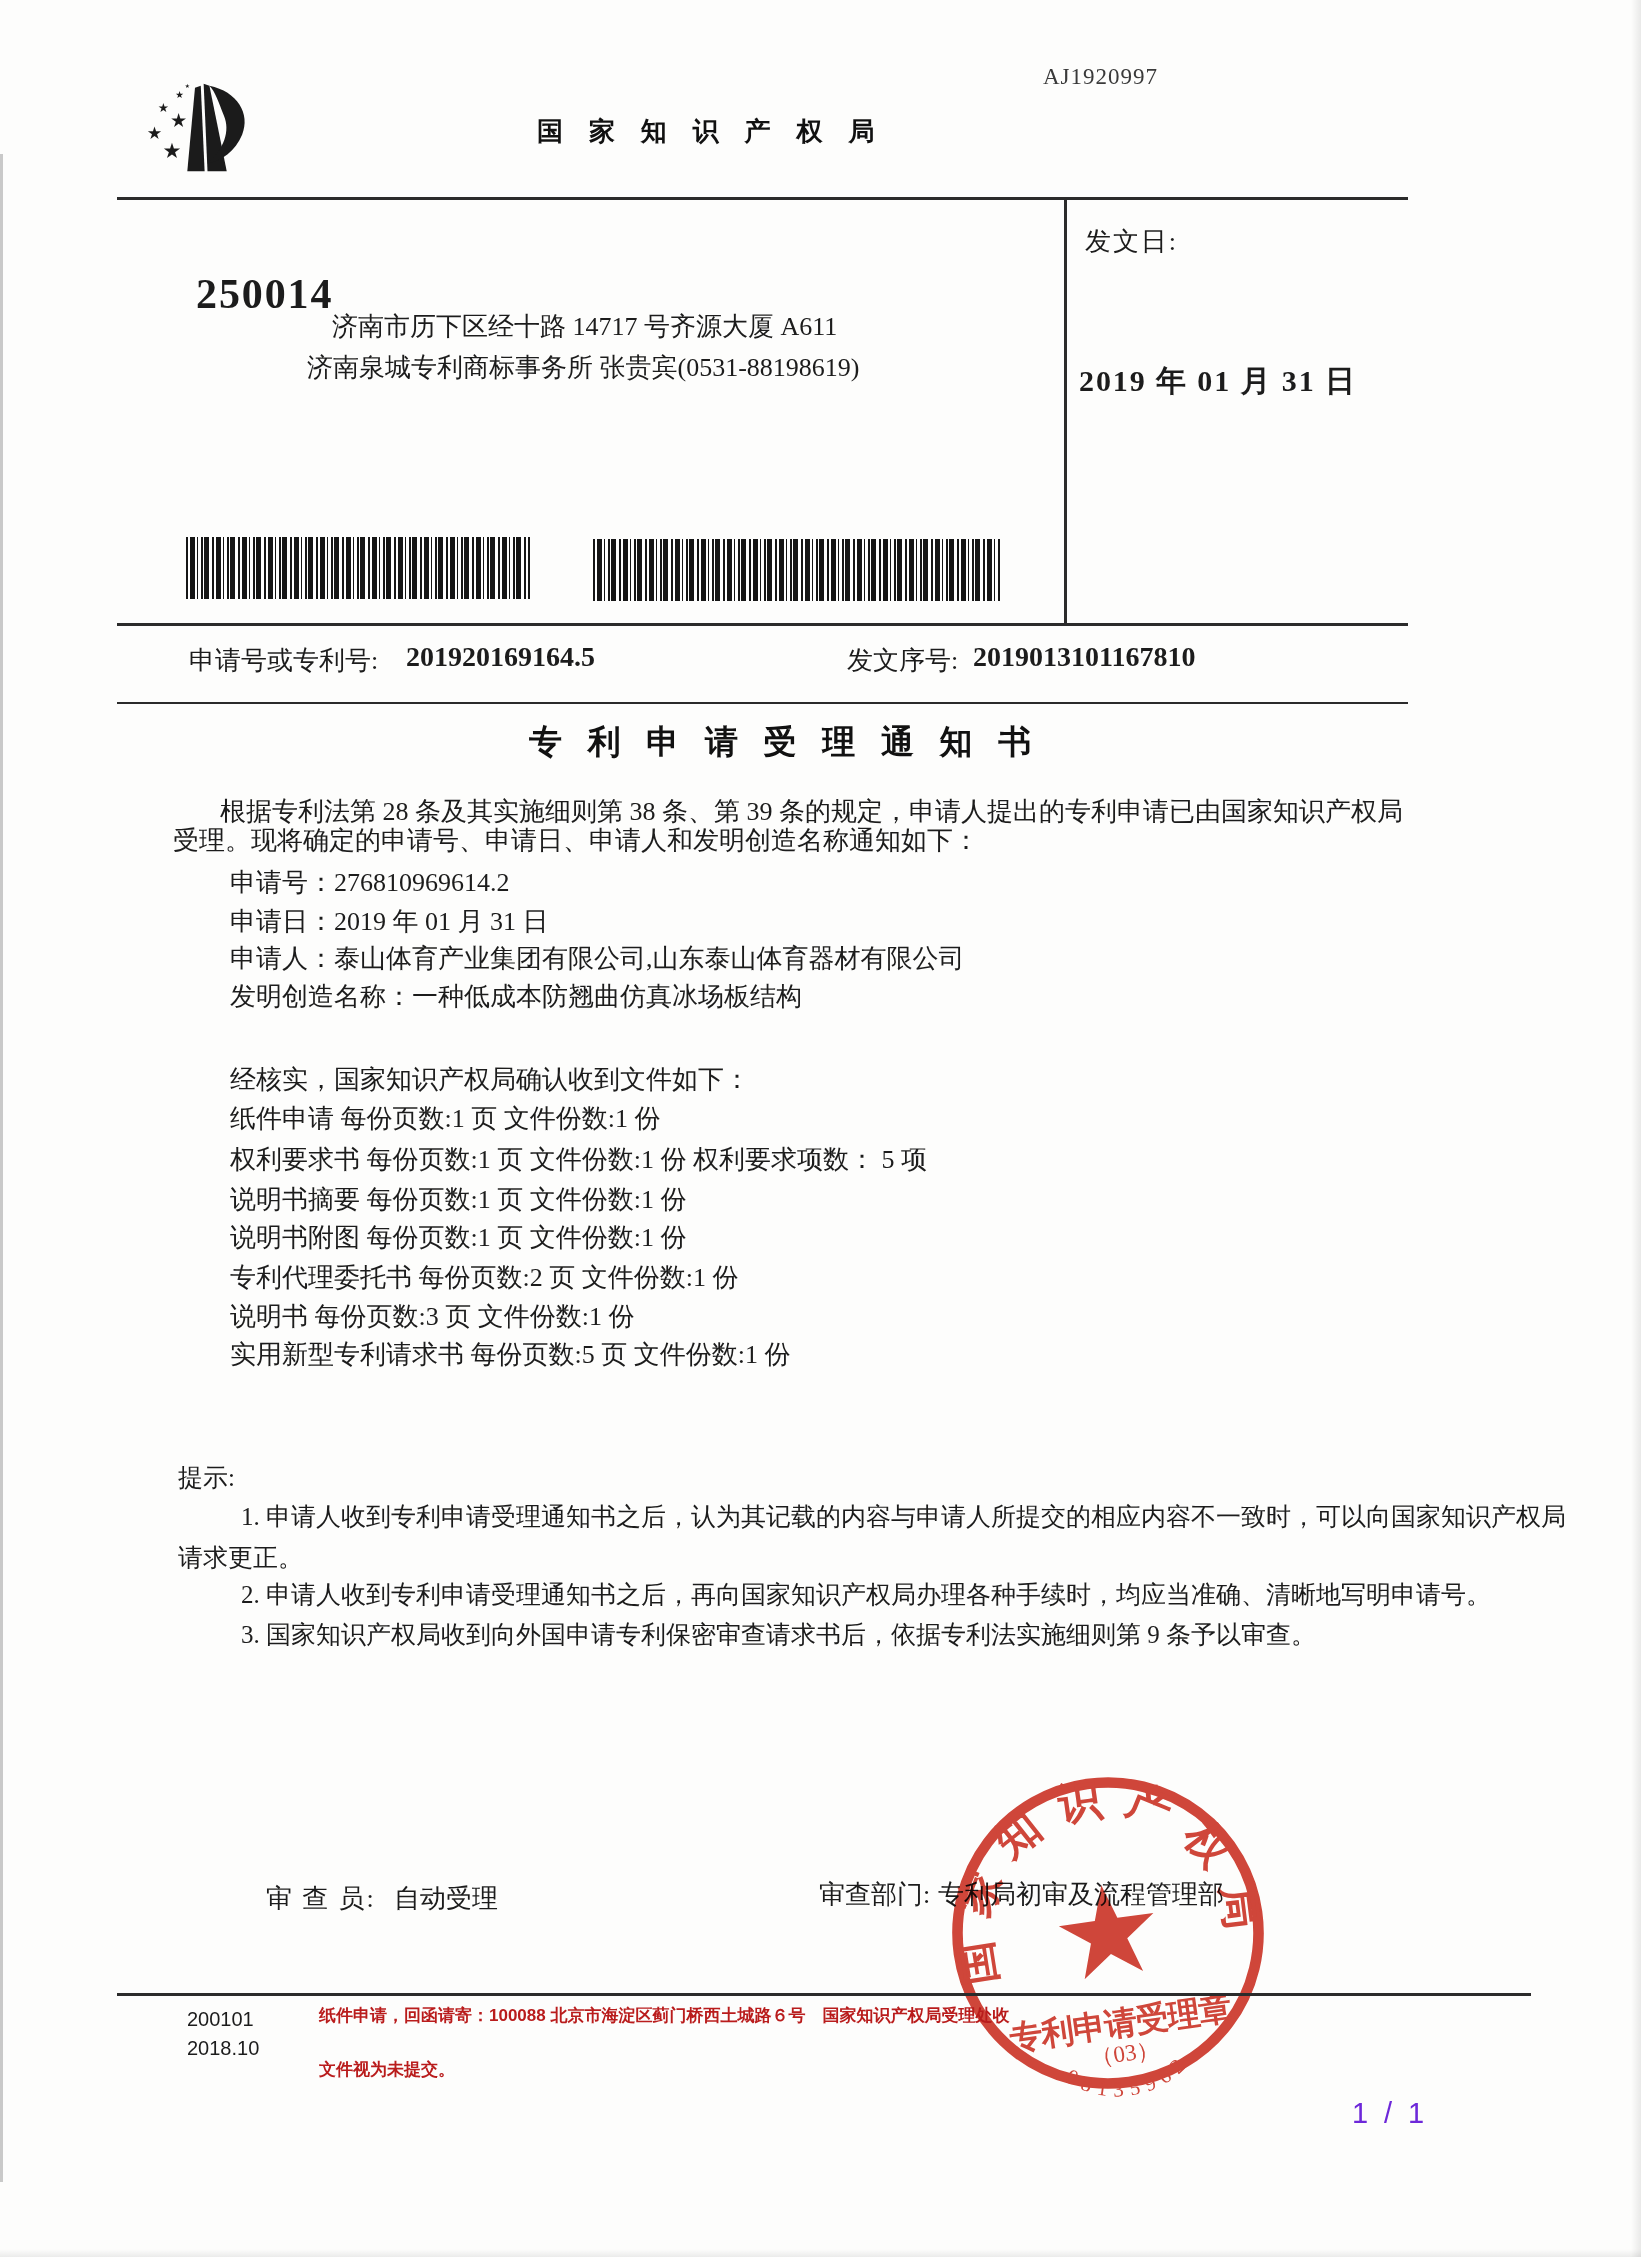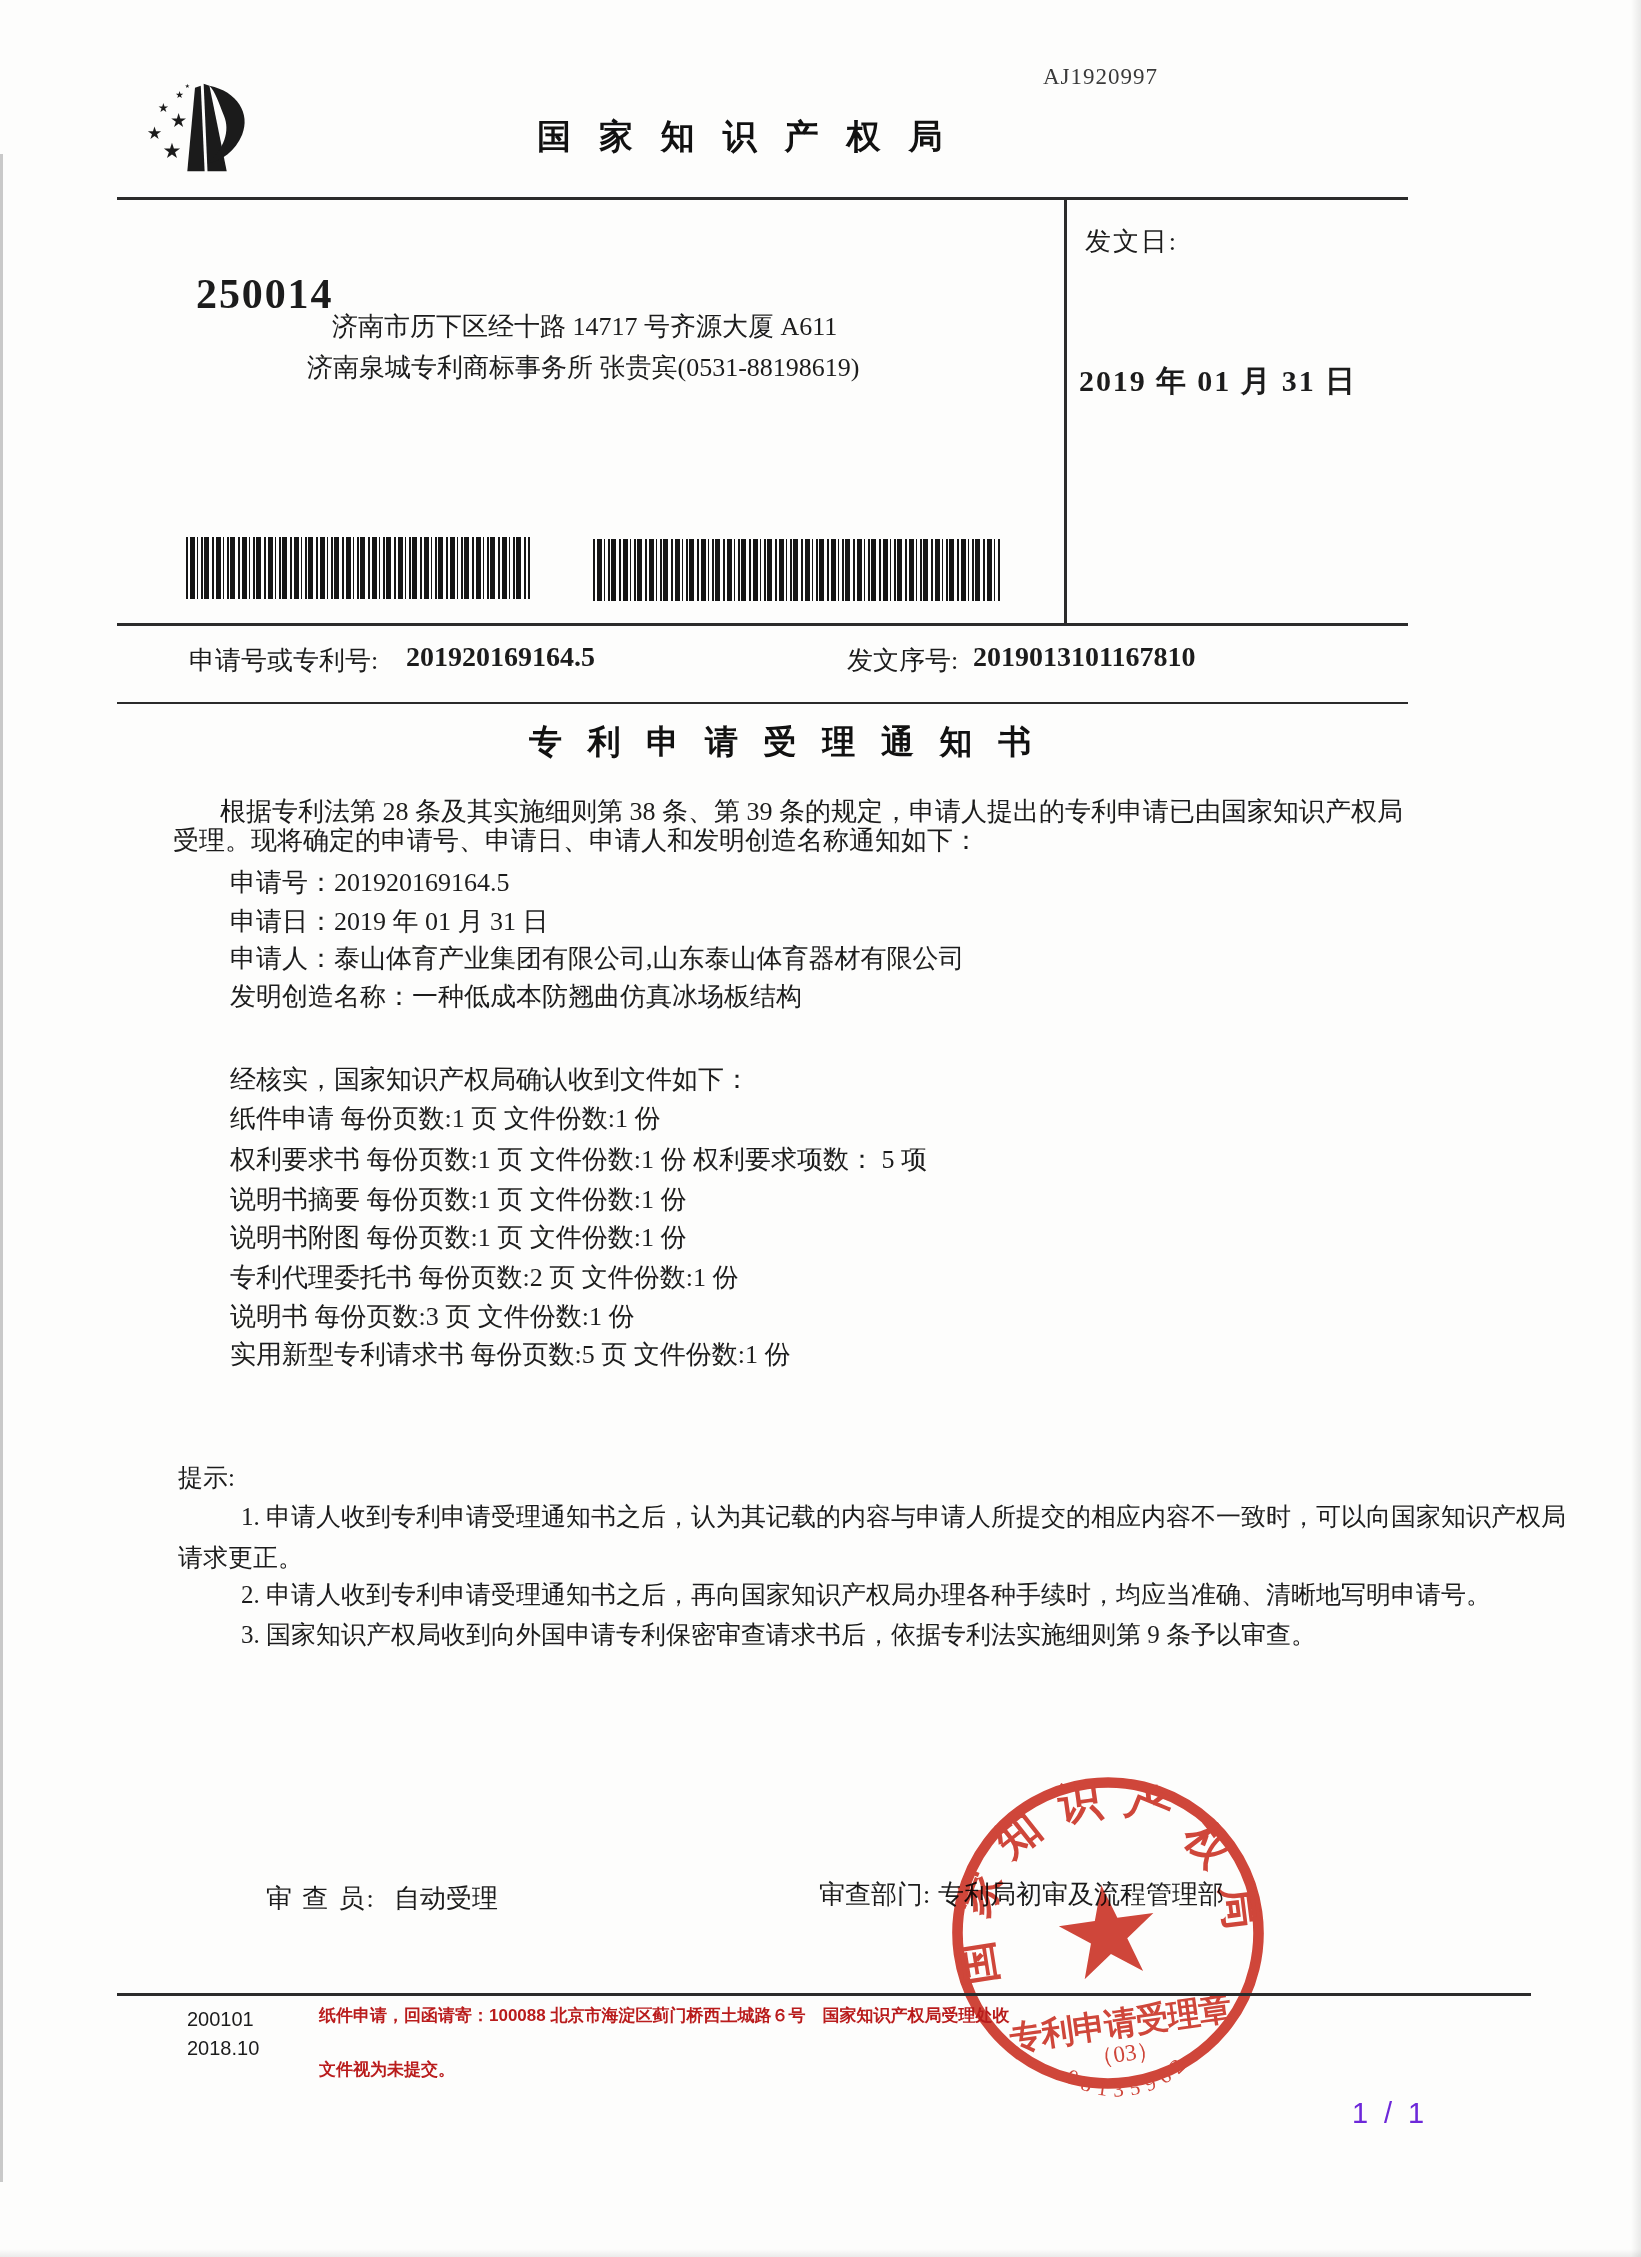--- a/index.html
+++ b/index.html
@@ -8,21 +8,21 @@
     position:relative; width:1641px; height:2257px; margin:0 auto;
     background:#fdfdfc; overflow:hidden; color:#1c1c1c;
     font-family:"Liberation Serif","DejaVu Serif",serif;
   }
   .abs { position:absolute; white-space:nowrap; }
   .serif { font-family:"Liberation Serif","DejaVu Serif",serif; }
   .sans  { font-family:"Liberation Sans","DejaVu Sans",sans-serif; }
   .rule  { position:absolute; background:#2b2b2b; }
   
   #doc-code    { left:1043px; top:64px;  font-size:23px; color:#3a3a3a; letter-spacing:1px; }
-  #org-title   { left:537px;  top:114px; font-size:34px; letter-spacing:9.7px; font-weight:bold; color:#111; }
+  #org-title   { left:537px;  top:114px; font-size:26px; letter-spacing:9.7px; font-weight:bold; color:#111; }
   #rule-top    { left:117px;  top:197px; width:1291px; height:2.9px; }
   #rule-vert   { left:1064px; top:197px; width:2.9px;  height:428px; }
   
   #postcode    { left:196px; top:238px; font-size:42px; font-weight:bold; letter-spacing:1.9px;margin-top:32px; }
   #addr1       { left:332px; top:309px; font-size:26px; }
   #addr2       { left:307px; top:350px; font-size:26px; }
   
   #dispatch-label { left:1085px; top:224px; font-size:26px; letter-spacing:1.9px; }
   #dispatch-date  { left:1079px; top:361px; font-size:30px; font-weight:600; letter-spacing:1.9px; }
   
@@ -127,21 +127,21 @@
   <div class="abs serif" id="app-label">申请号或专利号:</div>
   <div class="abs serif" id="app-value">201920169164.5</div>
   <div class="abs serif" id="serial-label">发文序号:</div>
   <div class="abs serif" id="serial-value">2019013101167810</div>
   <div class="rule" id="rule-mid2"></div>
 
   <div class="abs serif" id="notice-title">专 利 申 请 受 理 通 知 书</div>
   <div class="abs serif" id="intro1">根据专利法第 28 条及其实施细则第 38 条、第 39 条的规定，申请人提出的专利申请已由国家知识产权局</div>
   <div class="abs serif" id="intro2">受理。现将确定的申请号、申请日、申请人和发明创造名称通知如下：</div>
 
-  <div class="abs serif field" id="field-0">申请号：201920169164.5</div>
+  <div class="abs serif field" id="field-0">申请号：276810969614.2</div>
   <div class="abs serif field" id="field-1">申请日：2019 年 01 月 31 日</div>
   <div class="abs serif field" id="field-2">申请人：泰山体育产业集团有限公司,山东泰山体育器材有限公司</div>
   <div class="abs serif" id="received-intro">经核实，国家知识产权局确认收到文件如下：</div>
 
   <div class="abs serif field" id="field-3">发明创造名称：一种低成本防翘曲仿真冰场板结构</div>
   <div class="abs serif ritem" id="ritem-0">纸件申请 每份页数:1 页  文件份数:1 份</div>
   <div class="abs serif ritem" id="ritem-1">权利要求书 每份页数:1 页  文件份数:1 份  权利要求项数：  5 项</div>
   <div class="abs serif ritem" id="ritem-2">说明书摘要 每份页数:1 页  文件份数:1 份</div>
   <div class="abs serif ritem" id="ritem-3">说明书附图 每份页数:1 页  文件份数:1 份</div>
   <div class="abs serif ritem" id="ritem-4">专利代理委托书 每份页数:2 页  文件份数:1 份</div>

